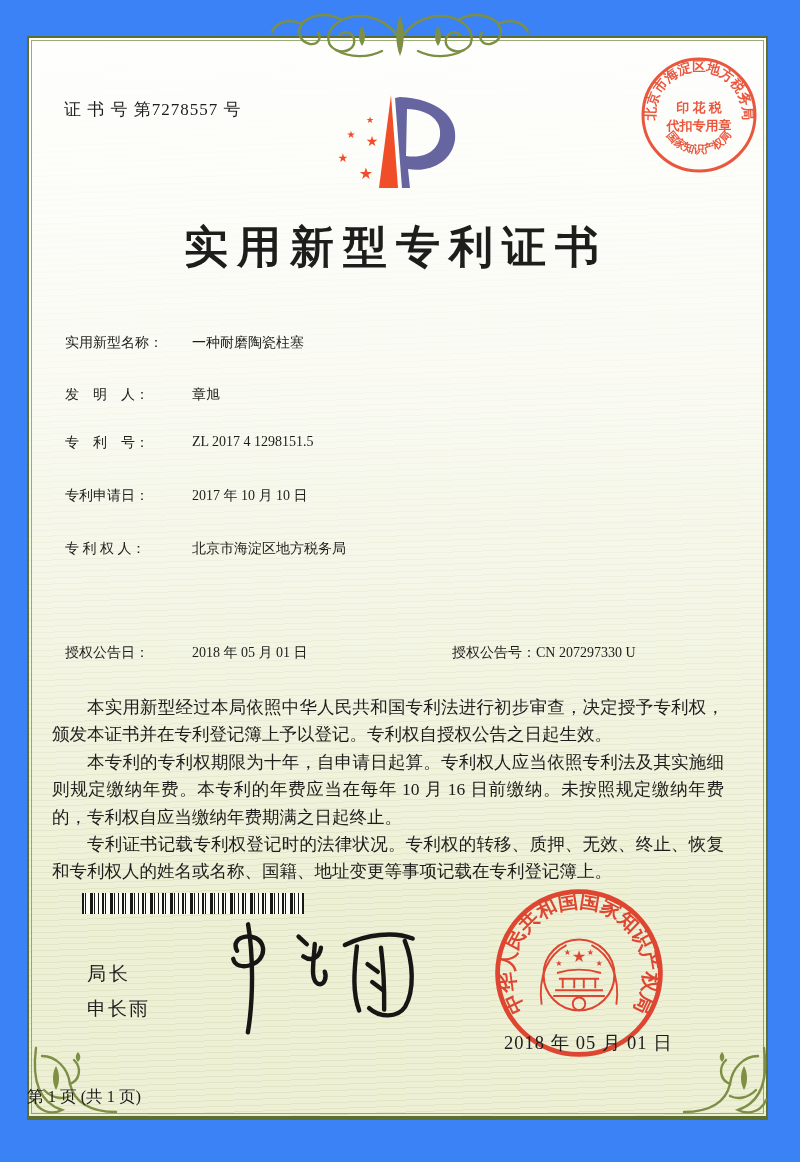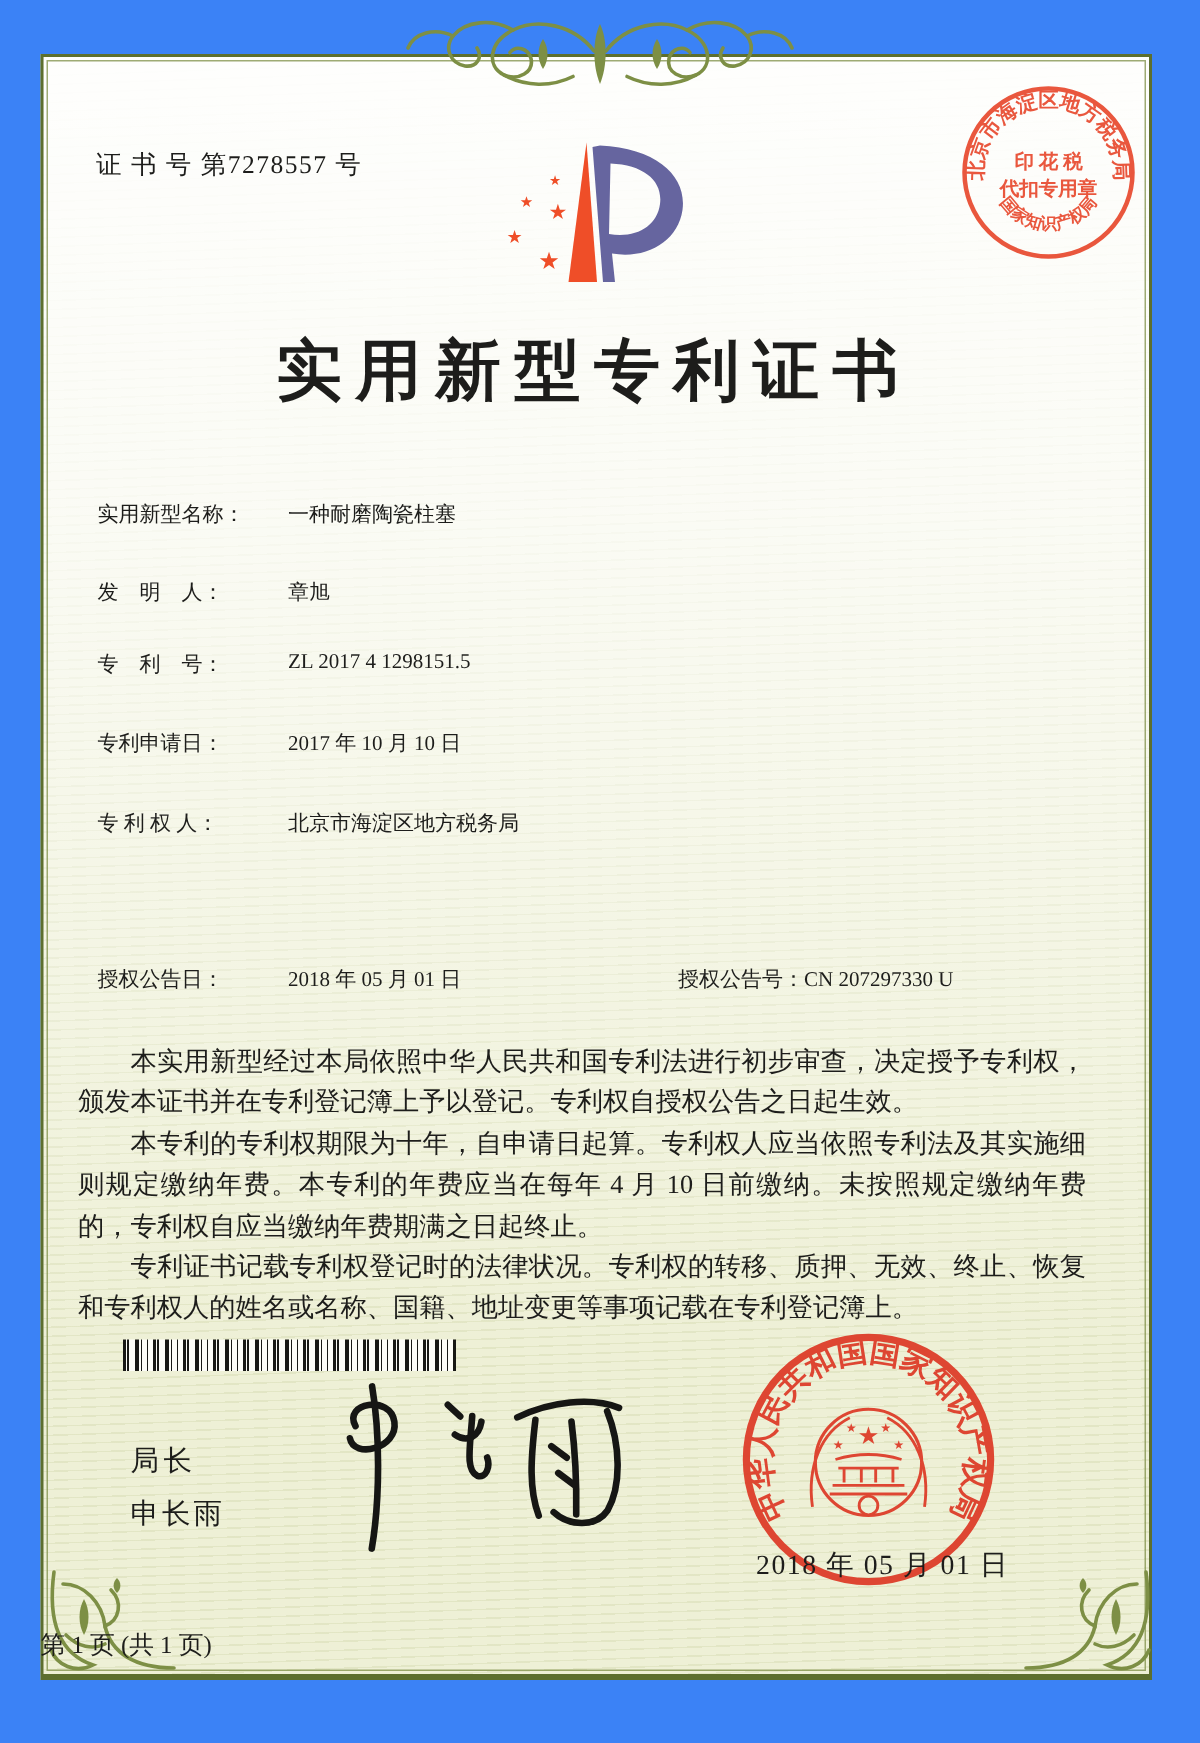--- a/index.html
+++ b/index.html
@@ -161,21 +161,21 @@
     <span class="fvalue">北京市海淀区地方税务局</span>
   </div>
   <div class="abs frow" style="top:644px">
     <span class="flabel">授权公告日：</span>
     <span class="fvalue">2018 年 05 月 01 日</span>
     <span class="grant-group"><span>授权公告号：</span><span>CN 207297330 U</span></span>
   </div>
 
   <div class="abs paras">
     <p>本实用新型经过本局依照中华人民共和国专利法进行初步审查，决定授予专利权，颁发本证书并在专利登记簿上予以登记。专利权自授权公告之日起生效。</p>
-    <p>本专利的专利权期限为十年，自申请日起算。专利权人应当依照专利法及其实施细则规定缴纳年费。本专利的年费应当在每年 4 月 10 日前缴纳。未按照规定缴纳年费的，专利权自应当缴纳年费期满之日起终止。</p>
+    <p>本专利的专利权期限为十年，自申请日起算。专利权人应当依照专利法及其实施细则规定缴纳年费。本专利的年费应当在每年 10 月 16 日前缴纳。未按照规定缴纳年费的，专利权自应当缴纳年费期满之日起终止。</p>
     <p>专利证书记载专利权登记时的法律状况。专利权的转移、质押、无效、终止、恢复和专利权人的姓名或名称、国籍、地址变更等事项记载在专利登记簿上。</p>
   </div>
 
   <div class="abs barcode"></div>
 
   <div class="abs director-title">局长</div>
   <div class="abs director-name">申长雨</div>
 
   <div class="abs signature">
     <span class="sig-text-hidden">申长雨</span>

